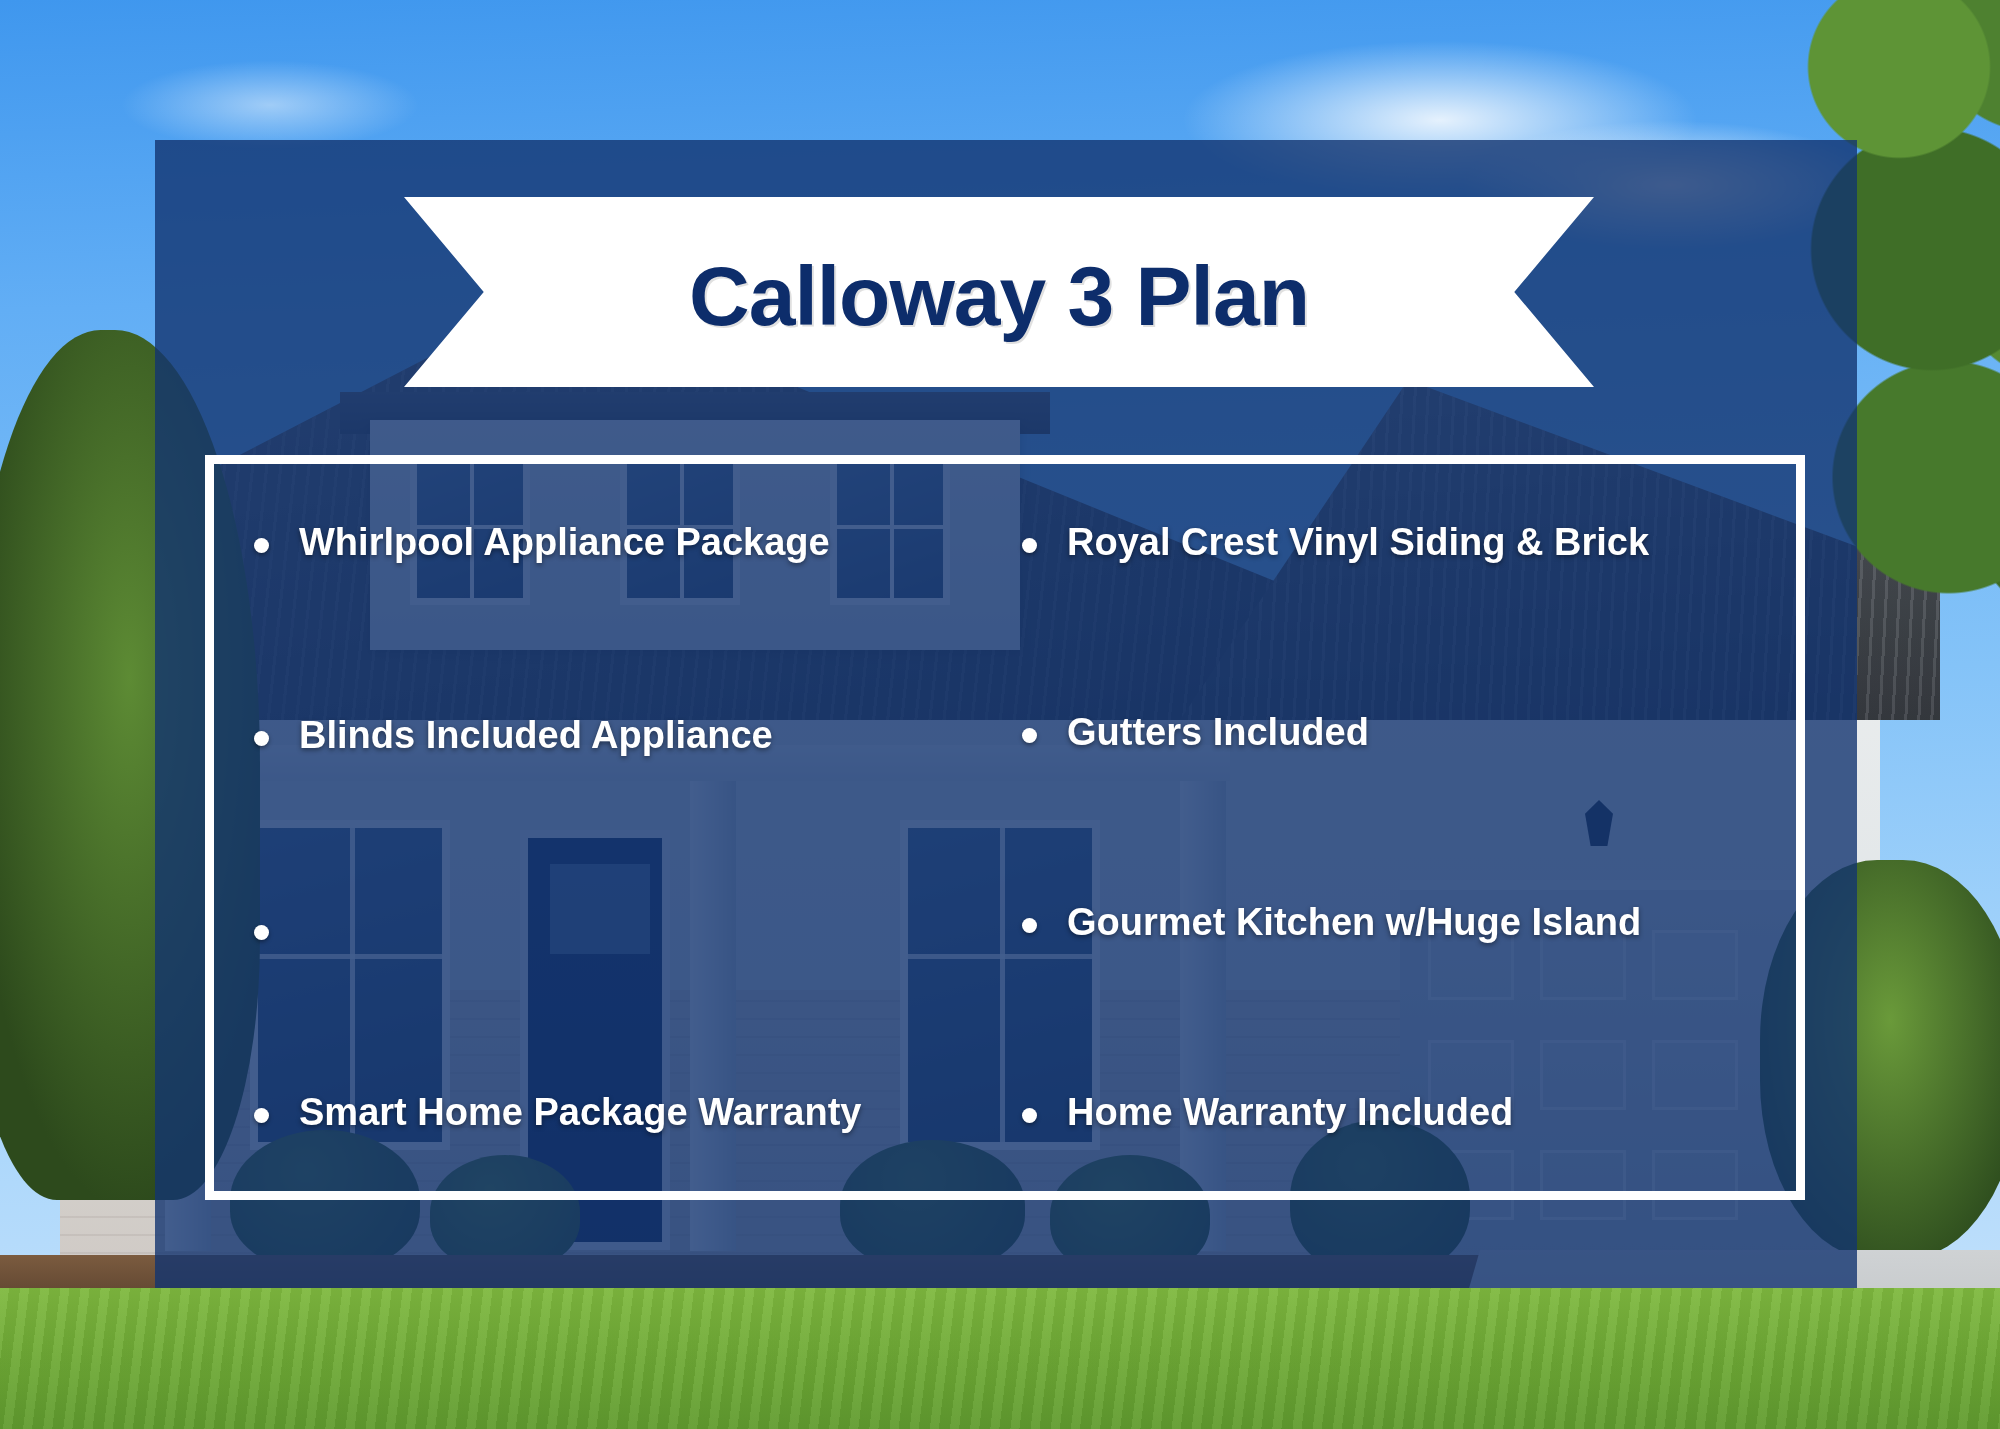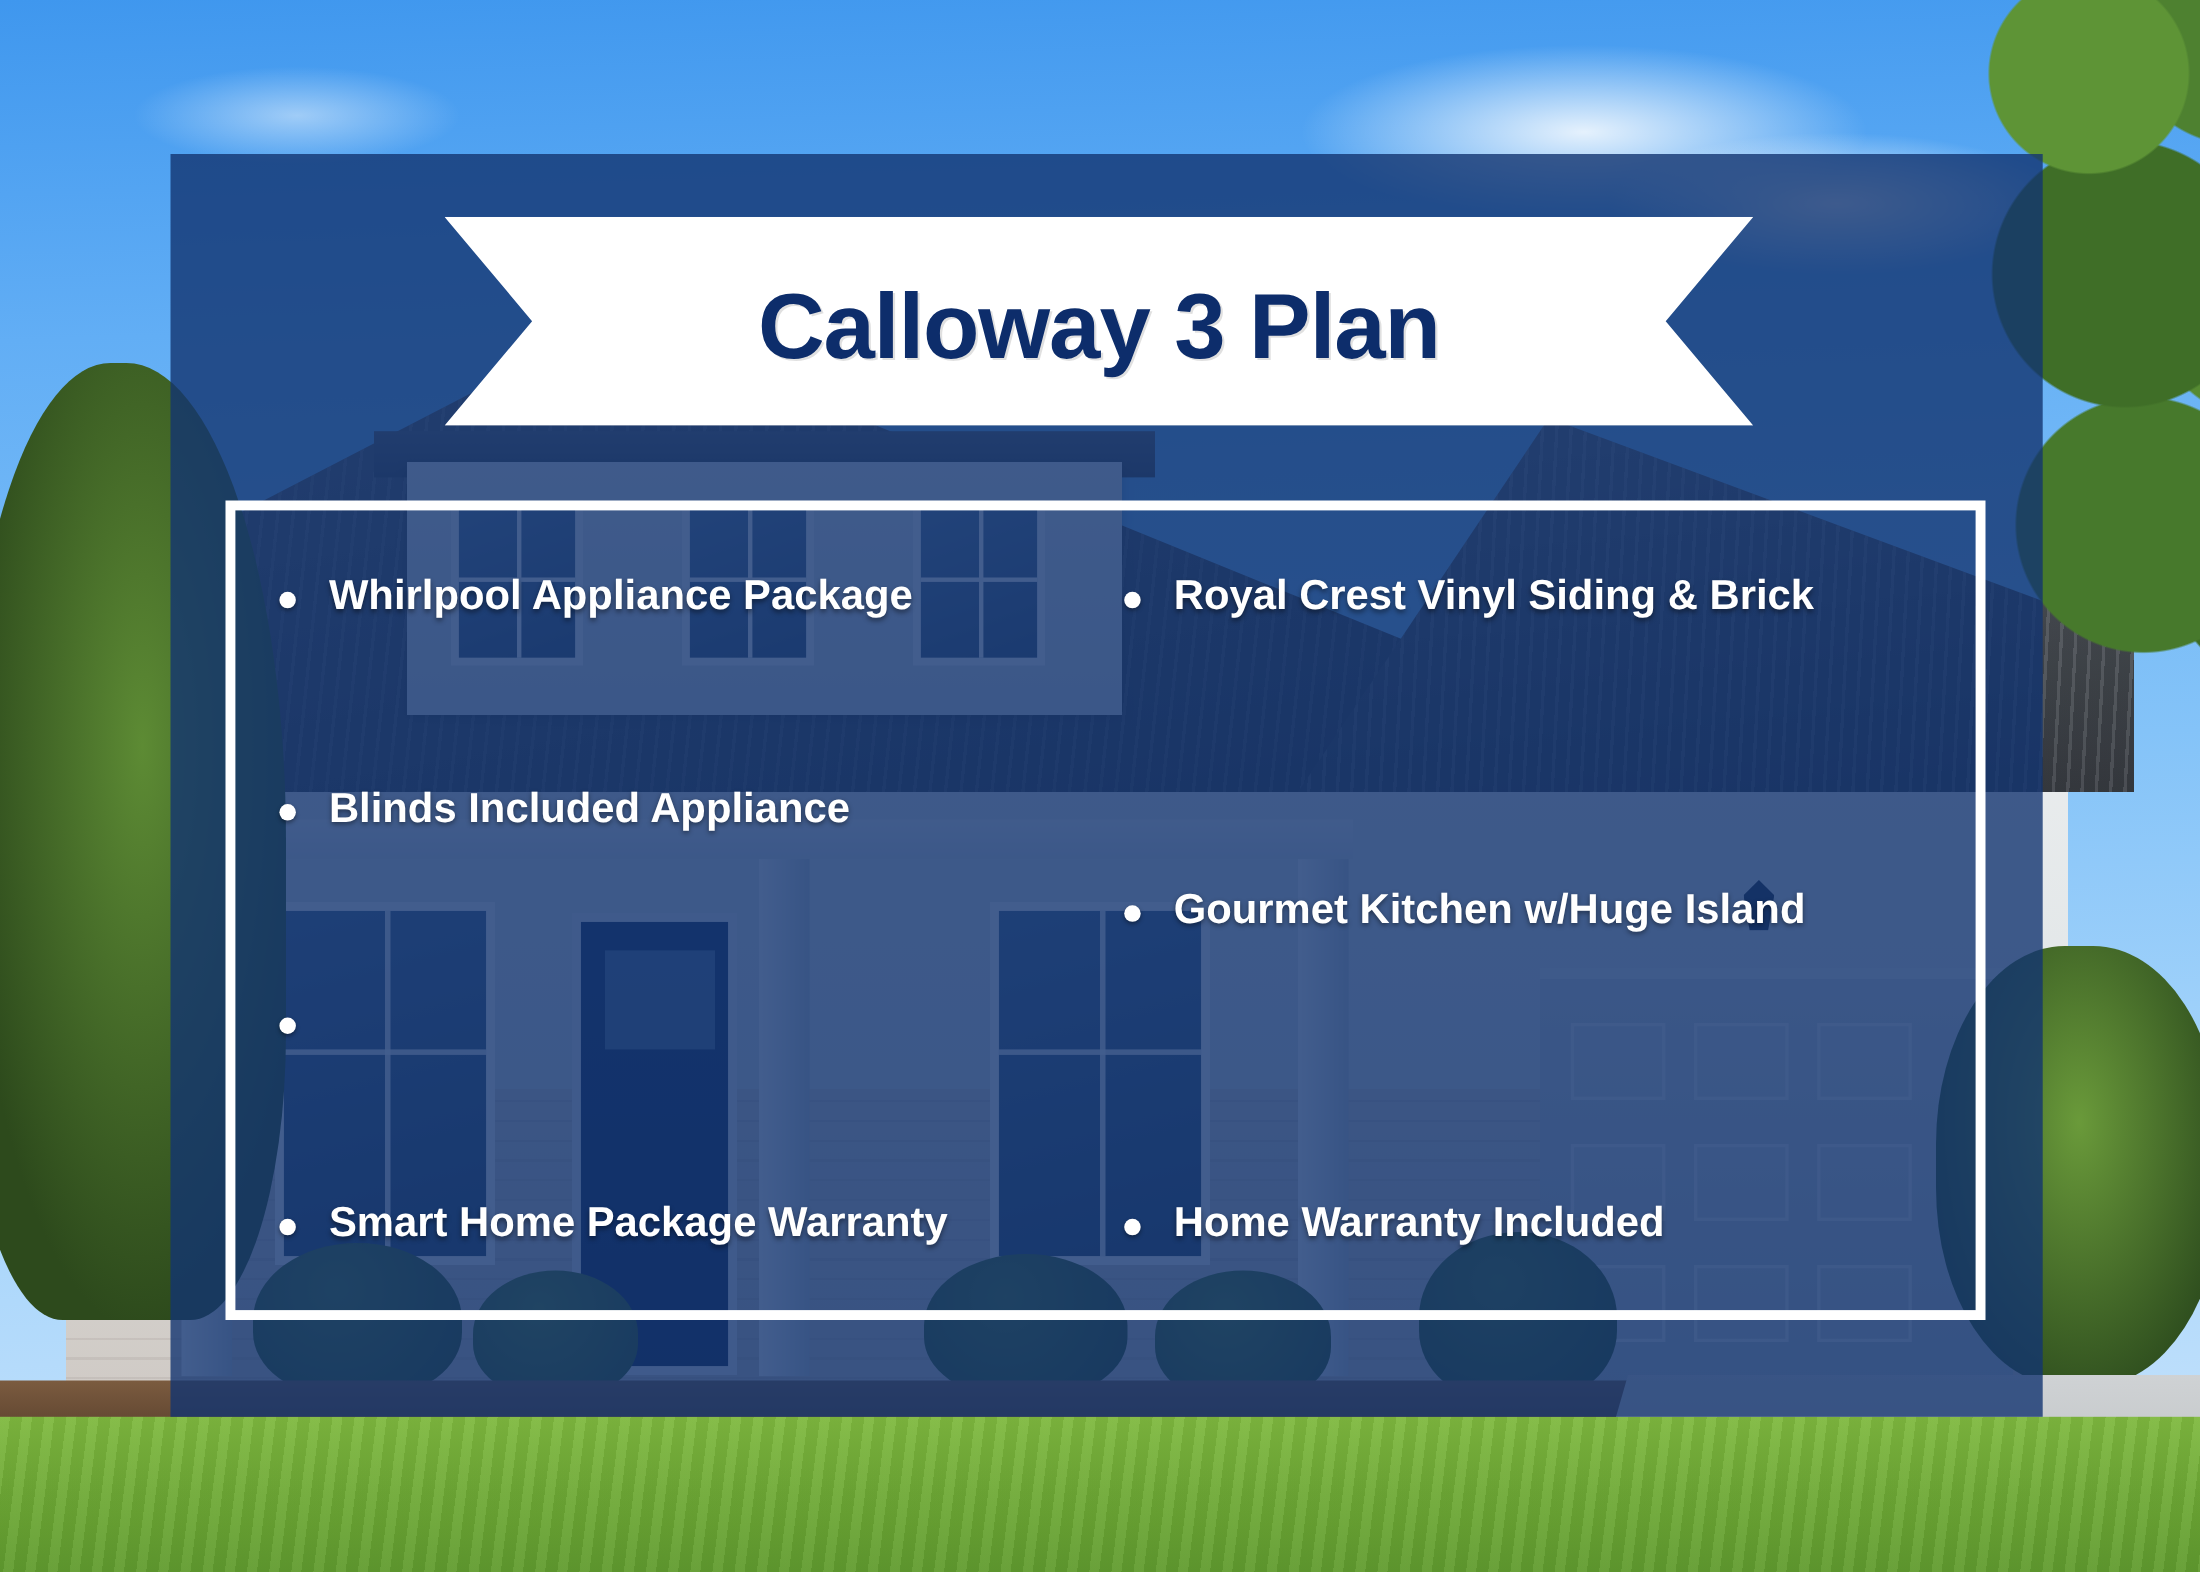--- a/index.html
+++ b/index.html
@@ -336,20 +336,24 @@
         </div>
       </div>
 
       <div class="col-list right">
         <div class="feature">
           <span class="bullet-dot"></span>
           <span>Royal Crest Vinyl Siding &amp; Brick</span>
         </div>
         <div class="feature">
           <span class="bullet-dot"></span>
+          <span>Gutters Included</span>
+        </div>
+        <div class="feature">
+          <span class="bullet-dot"></span>
           <span>Gourmet Kitchen w/Huge Island</span>
         </div>
         <div class="feature">
           <span class="bullet-dot"></span>
           <span>Home Warranty Included</span>
         </div>
       </div>
 
     </div>
   </div>

